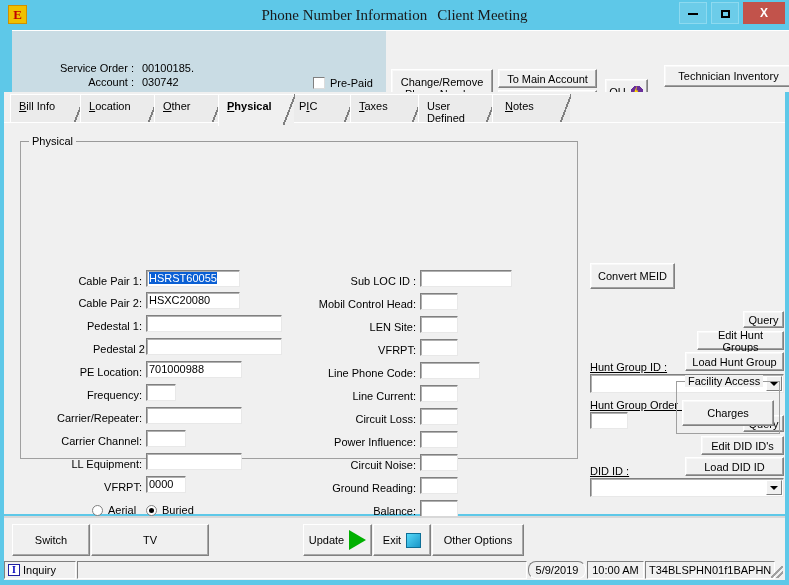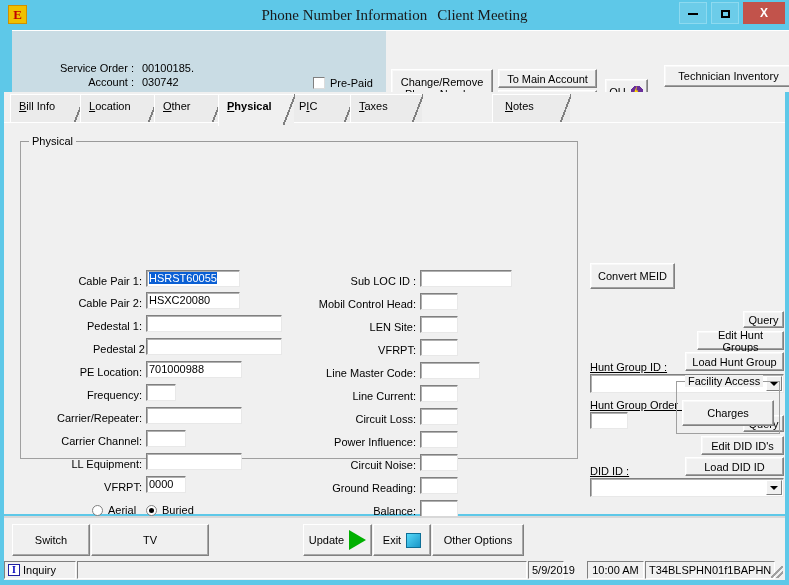--- a/index.html
+++ b/index.html
@@ -417,21 +417,21 @@
     border: 1px solid #2020a0;
     box-sizing: border-box;
     color: #0000c0;
     font-family: "Liberation Serif", serif;
     font-weight: bold;
     font-size: 10px;
     line-height: 10px;
     text-align: center;
   }
   .sb-msg { left: 73px; width: 450px; }
-  .sb-date { left: 524px; width: 36px; text-align: center; }
+  .sb-date { left: 524px; width: 58px; text-align: center; border-radius: 8px; }
   .sb-time { left: 583px; width: 57px; text-align: center; }
   .sb-code { left: 641px; width: 130px; text-align: center; }
   .sb-grip {
     position: absolute;
     right: 2px; bottom: 2px;
     width: 12px; height: 12px;
     background:
       linear-gradient(135deg, transparent 45%, #a0a0a0 45%, #a0a0a0 55%, transparent 55%),
       linear-gradient(135deg, transparent 70%, #a0a0a0 70%, #a0a0a0 80%, transparent 80%);
   }
@@ -487,20 +487,23 @@
     <div class="btn btn-techinv">Technician Inventory</div>
   </div>
 
   <div class="tabstrip">
     <div class="tab" style="left:6px; width:74px;"><u>B</u><span style="display:inline">ill Info</span></div>
     <div class="tab" style="left:76px; width:78px;"><u>L</u><span>ocation</span></div>
     <div class="tab" style="left:150px; width:68px;"><u>O</u><span>ther</span></div>
     <div class="tab active" style="left:214px; width:76px;"><u>P</u><span>hysical</span></div>
     <div class="tab" style="left:286px; width:64px;">P<u>I</u><span>C</span></div>
     <div class="tab" style="left:346px; width:72px;"><u>T</u><span>axes</span></div>
+    <div class="tab" style="left:414px; width:78px;">
+      <span>User</span><br>De<u>f</u>ined
+    </div>
     <div class="tab" style="left:488px; width:78px;padding-left:12px;"><u>N</u><span>otes</span></div>
   </div>
 
   <div class="content">
 
     <div class="groupbox gb-physical">
       <span class="gb-title">Physical</span>
     </div>
 
     <div class="fld-label" style="left:30px; top:151px; width:108px;">Cable Pair 1:</div>
@@ -546,21 +549,21 @@
 
     <div class="fld-label" style="left:288px; top:174px; width:124px;">Mobil Control Head:</div>
     <div class="fld-input" style="left:416px; top:170px; width:38px;"></div>
 
     <div class="fld-label" style="left:288px; top:197px; width:124px;">LEN Site:</div>
     <div class="fld-input" style="left:416px; top:193px; width:38px;"></div>
 
     <div class="fld-label" style="left:288px; top:220px; width:124px;">VFRPT:</div>
     <div class="fld-input" style="left:416px; top:216px; width:38px;"></div>
 
-    <div class="fld-label" style="left:288px; top:243px; width:124px;">Line Master Code:</div>
+    <div class="fld-label" style="left:288px; top:243px; width:124px;">Line Phone Code:</div>
     <div class="fld-input" style="left:416px; top:239px; width:60px;"></div>
 
     <div class="fld-label" style="left:288px; top:266px; width:124px;">Line Current:</div>
     <div class="fld-input" style="left:416px; top:262px; width:38px;"></div>
 
     <div class="fld-label" style="left:288px; top:289px; width:124px;">Circuit Loss:</div>
     <div class="fld-input" style="left:416px; top:285px; width:38px;"></div>
 
     <div class="fld-label" style="left:288px; top:312px; width:124px;">Power Influence:</div>
     <div class="fld-input" style="left:416px; top:308px; width:38px;"></div>

